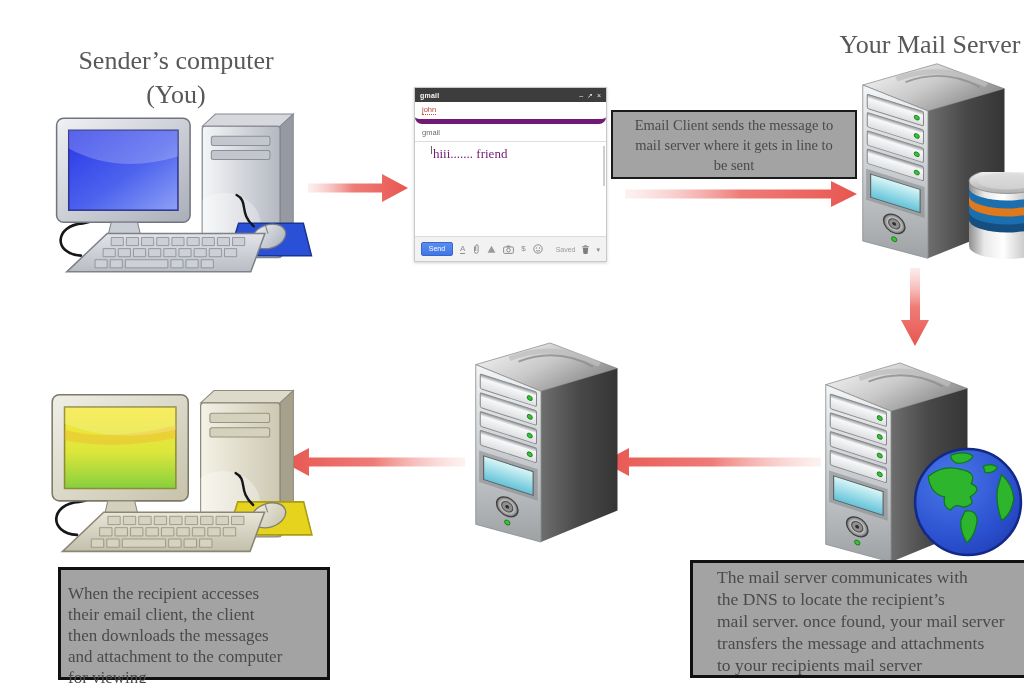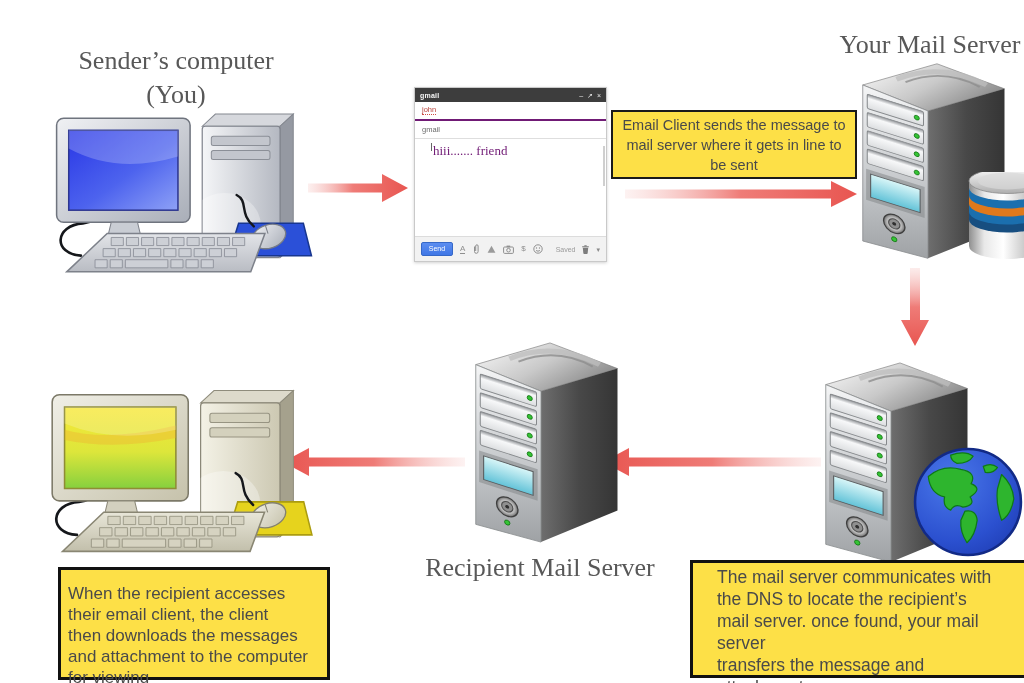--- a/index.html
+++ b/index.html
@@ -1,34 +1,34 @@
 <!DOCTYPE html>
 <html><head>
 <meta charset="utf-8">
 <style>
   html,body{margin:0;padding:0;background:#ffffff;}
   #canvas{position:relative;width:1024px;height:683px;background:#ffffff;overflow:hidden;
           font-family:"Liberation Serif", serif;margin-left:28px;}
   .abs{position:absolute;}
   .diagram-title{color:#585858;text-align:center;line-height:1.3;white-space:pre-line;
                  font-family:"Liberation Serif", serif;}
-  .note{color:#4a4a4a;background:#fde047;white-space:pre-line;line-height:1.27;
-        font-family:Liberation Sans, sans-serif;}
+  .note{color:#4a4a4a;background:#a3a3a3;white-space:pre-line;line-height:1.27;
+        font-family:Liberation Serif, serif;}
   .note.center{text-align:center;}
 
   
   .email-window{background:#ffffff;border:1px solid #c9c9c9;box-shadow:0 1px 3px rgba(0,0,0,.18);
                 font-family:"Liberation Sans", sans-serif;display:flex;flex-direction:column;}
   .ew-titlebar{height:14px;background:#3d3d3d;display:flex;align-items:center;
                padding:0 5px;flex:0 0 auto;}
   .ew-title{color:#f7f7f7;font-size:7px;font-weight:bold;letter-spacing:.2px;}
   .ew-controls{margin-left:auto;display:flex;gap:4px;color:#e8e8e8;font-size:7px;line-height:1;}
   .ew-controls span{cursor:default;}
   .ew-field{height:17px;display:flex;align-items:center;padding:0 7px;flex:0 0 auto;}
-  .ew-to{border-bottom:2px solid #701a75;}
+  .ew-to{border-bottom:5px solid #701a75;border-radius:7px;}
   .ew-subject{border-bottom:1px solid #dedede;}
   .ew-to-text{color:#b8423a;font-size:7.5px;border-bottom:1px dotted #d04a40;line-height:1.1;}
   .ew-subj-text{color:#6b6b6b;font-size:7.5px;}
   .ew-body{flex:1 1 auto;padding:4px 16px;font-family:"Liberation Serif", serif;
            font-size:13px;color:#701a75;position:relative;}
   .cursor-tick{display:inline-block;width:1px;height:8px;background:#666;
                margin-right:1px;vertical-align:top;}
   .ew-scrollthumb{position:absolute;right:1px;top:58px;width:2px;height:40px;background:#cfcfcf;}
   .ew-footer{height:24px;background:#f2f2f2;border-top:1px solid #dcdcdc;display:flex;
              align-items:center;padding:0 6px;gap:7px;flex:0 0 auto;}
@@ -149,21 +149,20 @@
           <path d="M88,28 Q99,38 100,52 Q97,68 88,73 Q82,56 84,42 Z"></path>
           <path d="M70,20 Q78,16 84,21 Q80,27 72,26 Z"></path>
         </g>
       </symbol>
     </defs>
   </svg>
 
   <div class="abs diagram-title" style="left:18px;top:44px;width:260px;font-size:26px;">Sender’s computer
 (You)</div>
   <div class="abs diagram-title" style="left:782px;top:28px;width:240px;font-size:26px;">Your Mail Server</div>
-  <div class="abs diagram-title" style="left:382px;top:551px;width:260px;font-size:26px;">Recipient Mail Server</div>
 
   <div class="abs" style="left:22px;top:104px;width:264px;height:180px;">
     <svg width="264" height="180" viewBox="0 0 260 178">
       <defs>
         <linearGradient id="c1-mon" x1="0" y1="0" x2="1" y2="1">
             <stop offset="0" stop-color="#f0f1f4"></stop>
             <stop offset="1" stop-color="#a9aeb8"></stop>
           </linearGradient>
         <linearGradient id="c1-scr" x1="0" y1="0" x2="1" y2="1">
             <stop offset="0" stop-color="#2836e6"></stop>

